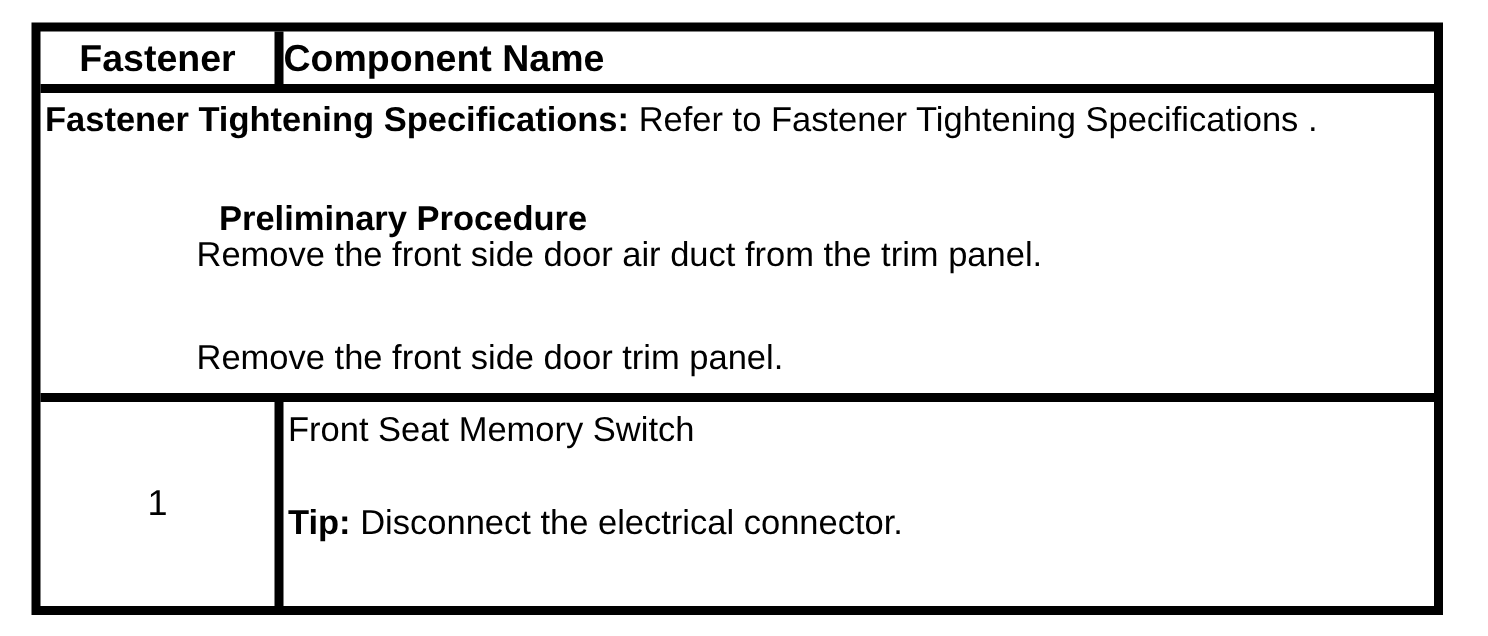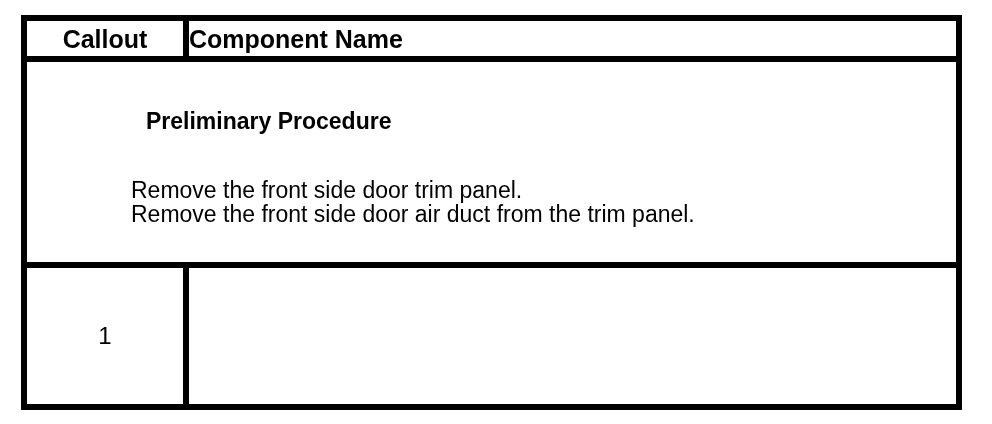--- a/index.html
+++ b/index.html
@@ -82,34 +82,39 @@
     line-height: 24px;
   }
 </style>
 </head>
 <body>
 
 <div class="spec-table">
 
   <div class="row header-row">
     <div class="callout-col">
-      <span class="hdr-text">Callout</span>
+      <span class="hdr-text">Fastener</span>
     </div>
     <div class="name-col">
       <span class="hdr-text">Component Name</span>
     </div>
   </div>
 
   <div class="fastener-row">
+    <p class="body-text"><span class="b">Fastener Tightening Specifications:</span> <span>Refer to Fastener Tightening Specifications .</span></p>
     <div class="indent-block">
       <p class="body-text prelim-heading">Preliminary Procedure</p>
+      <p class="body-text">Remove the front side door air duct from the trim panel.</p>
       <p class="body-text first-step">Remove the front side door trim panel.</p>
-      <p class="body-text">Remove the front side door air duct from the trim panel.</p>
     </div>
   </div>
 
   <div class="row item-row">
     <div class="callout-col">
       <span class="callout-num">1</span>
     </div>
+    <div class="name-col">
+      <p class="body-text">Front Seat Memory Switch</p>
+      <p class="body-text tip-line"><span class="b">Tip:</span> <span>Disconnect the electrical connector.</span></p>
+    </div>
   </div>
 
 </div>
 
 </body></html>

